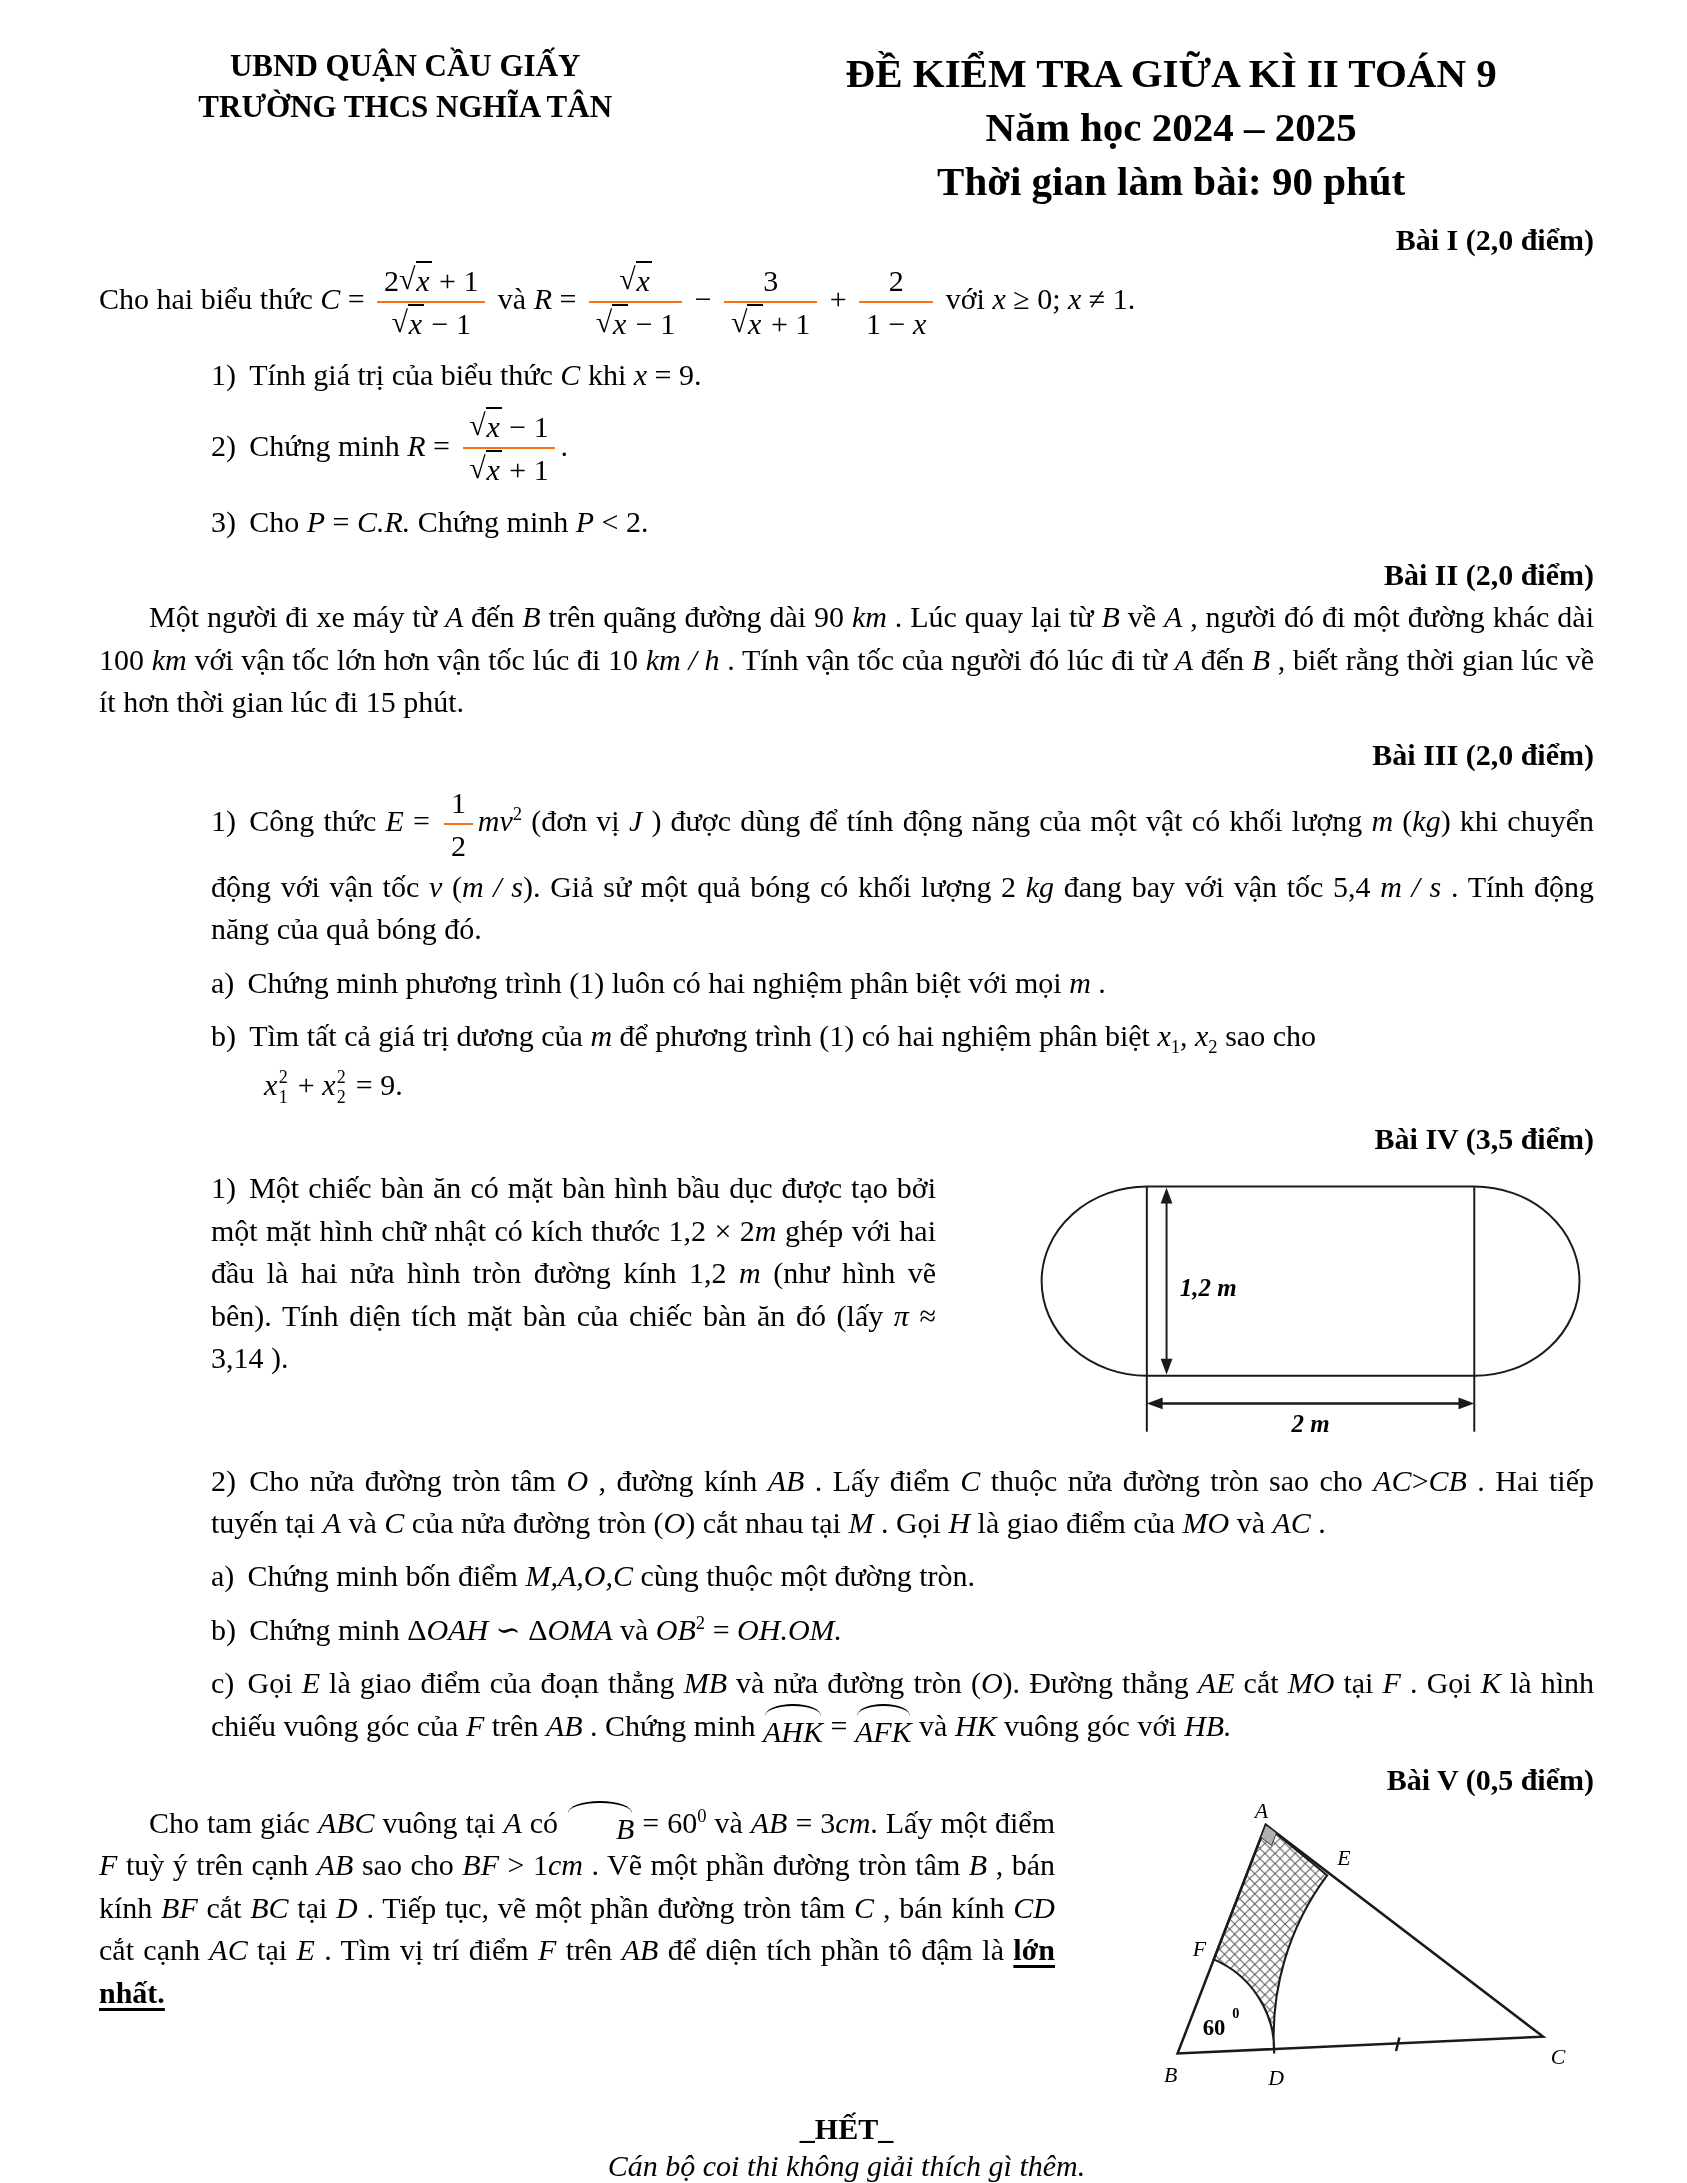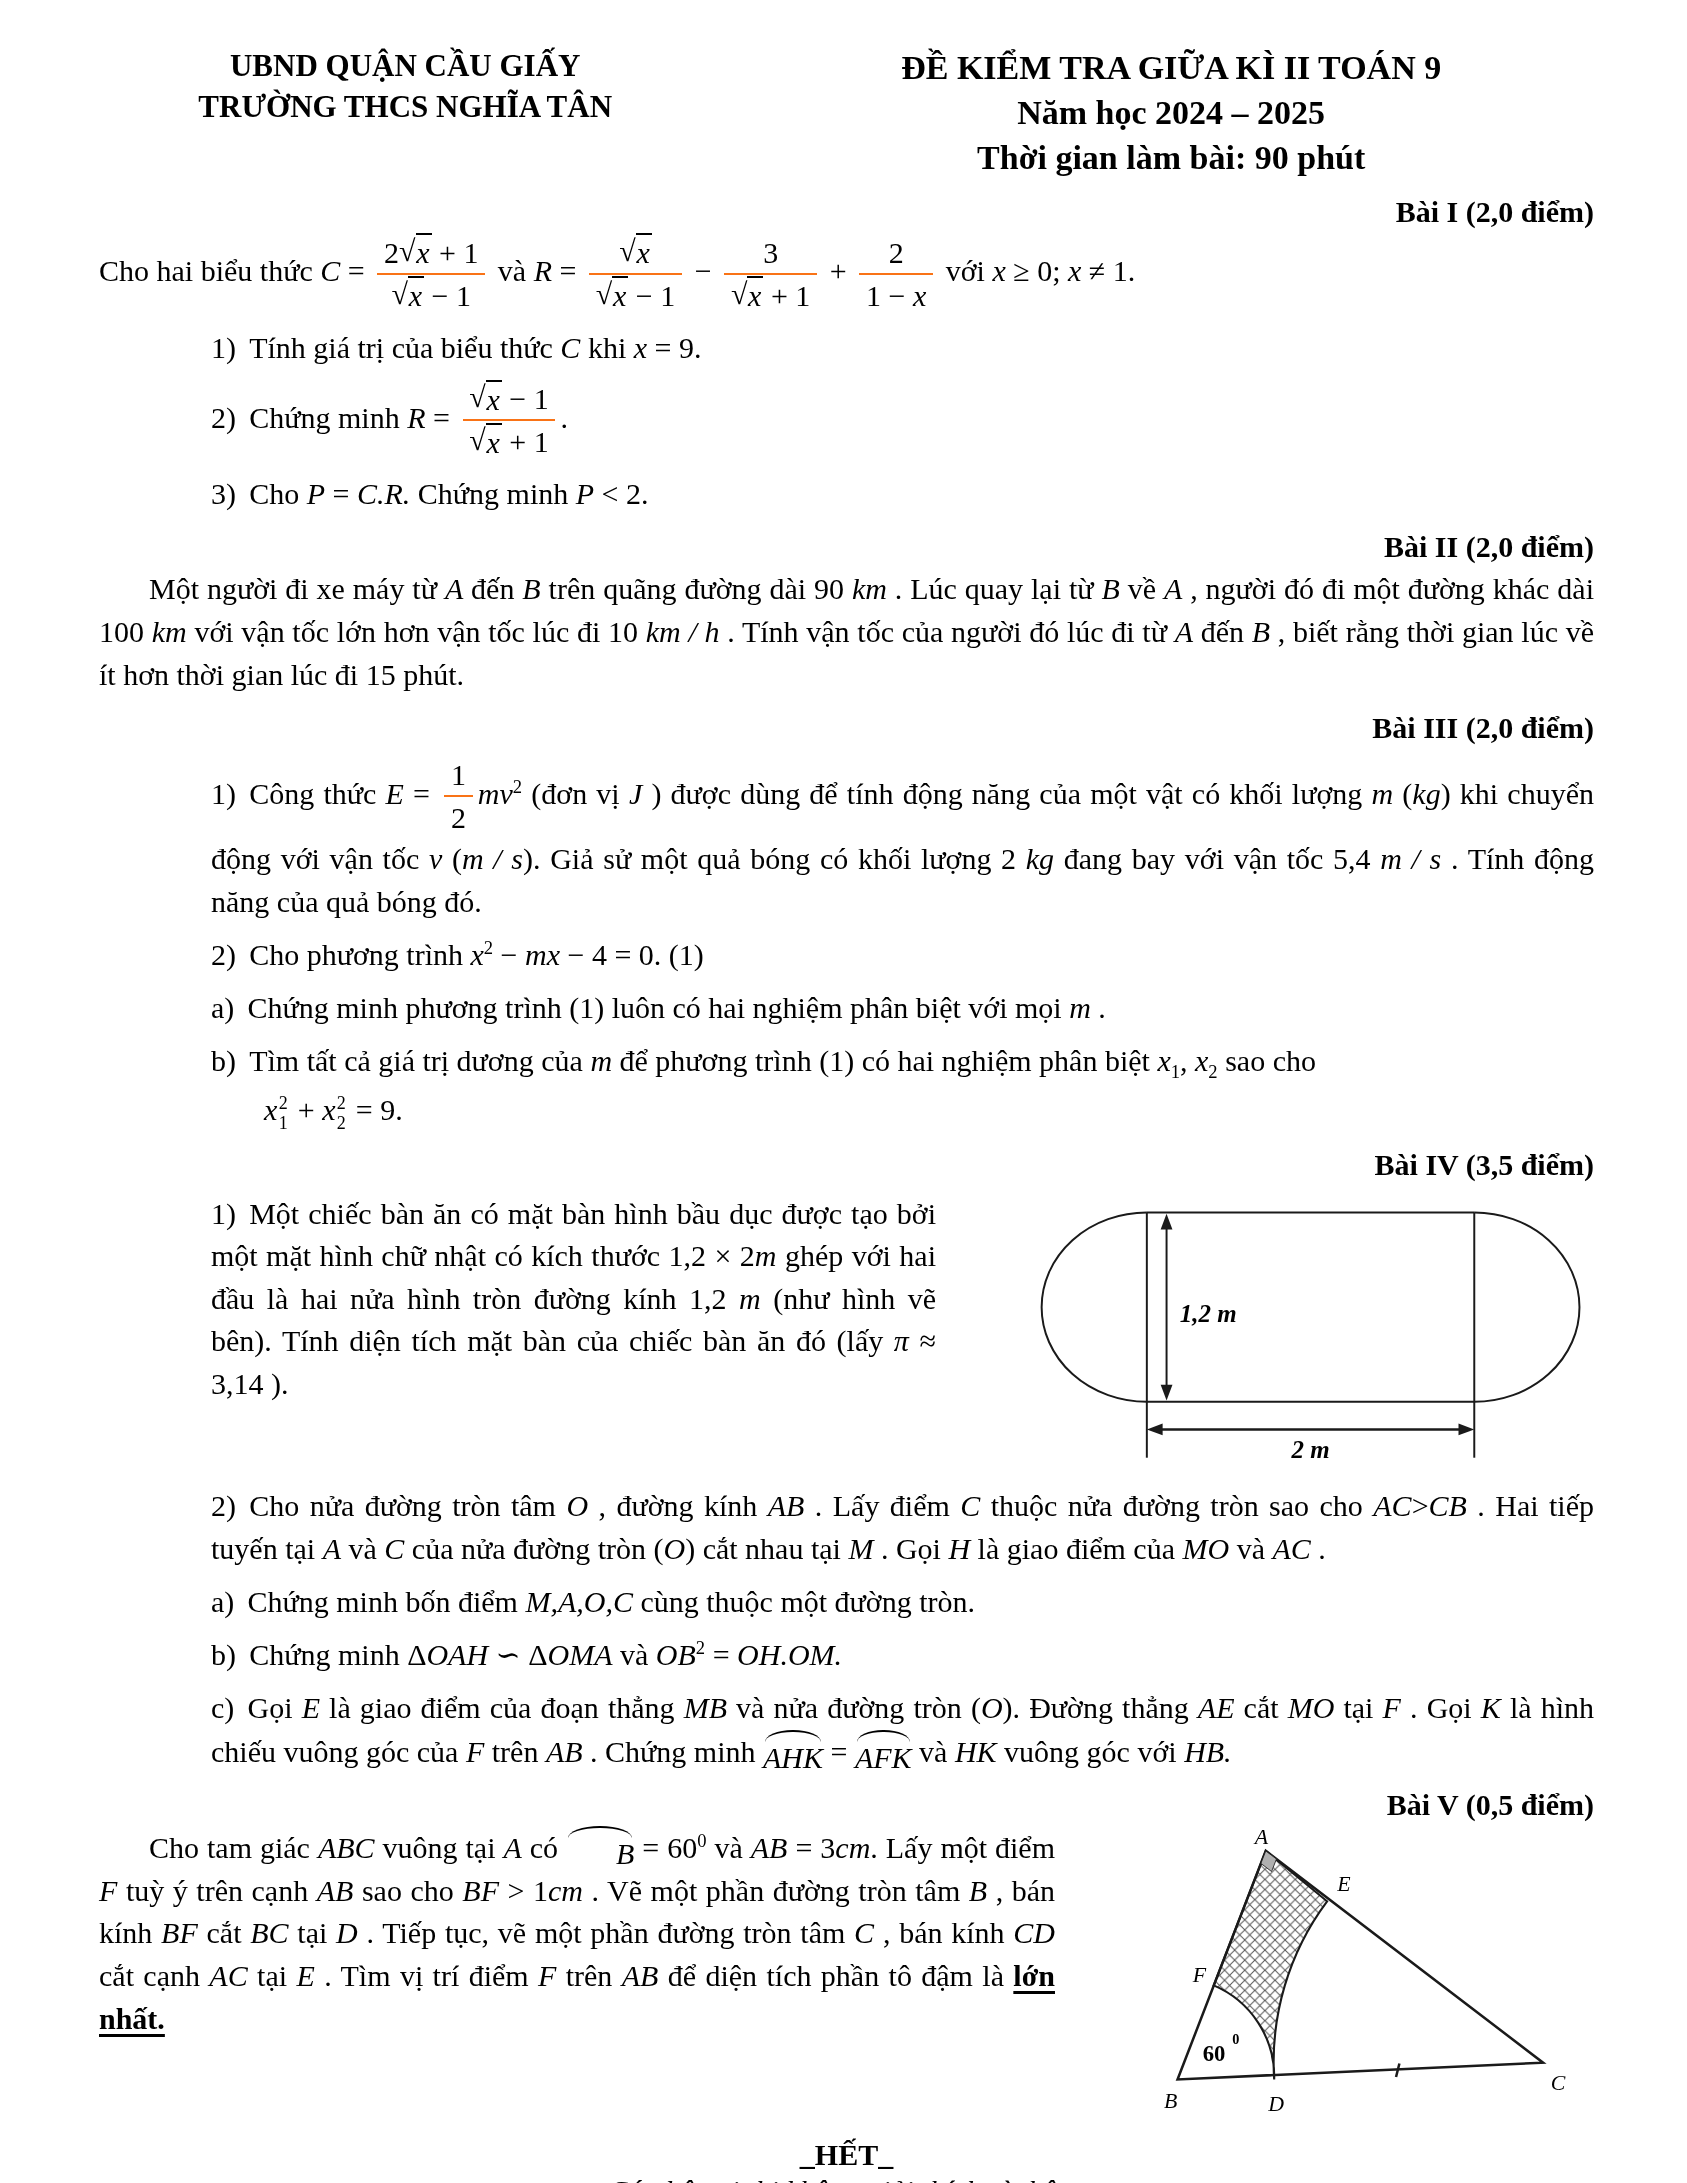--- a/index.html
+++ b/index.html
@@ -5,21 +5,21 @@
   html,body{margin:0;padding:0;background:#fff;}
   body{
     width:1687px;height:2183px;overflow:hidden;color:#000;
     font-family:"Liberation Serif","DejaVu Serif","DejaVu Sans",serif;
     font-size:30px;
   }
   .page{padding:46px 93px 0 99px;}
   
   .hdr{display:flex;font-weight:bold;line-height:1.32;gap:37px;}
   .hdr-left{width:42%;text-align:center;font-size:31px;}
-  .hdr-right{width:58%;text-align:center;font-size:34px;}
+  .hdr-right{width:58%;text-align:center;font-size:41px;}
   
   .sec-title{font-weight:bold;margin:14.6px 0 4px 0;text-align:right;}
   .para{text-align:justify;line-height:1.42;}
   .ind{text-indent:50px;}
   .li{margin:10.6px 0;padding-left:112px;text-align:justify;line-height:1.42;}
   .num{margin-right:13.2px;}
   .eqline{padding-left:165px;margin:6.6px 0;}
   
   i{font-family:inherit;}
   .fr{display:inline-block;vertical-align:middle;text-align:center;margin:2.6px 5.3px;line-height:1.15;}
@@ -73,23 +73,20 @@
   <div class="li">
     <span class="num">3)</span><span>Cho <i>P</i> = <i>C.R.</i> Chứng minh <i>P</i> &lt; 2.</span>
   </div>
 
   <div class="sec-title">Bài II (2,0 điểm)</div>
   <div class="para ind">Một người đi xe máy từ <i>A</i> đến <i>B</i> trên quãng đường dài 90 <i>km</i> . Lúc quay lại từ <i>B</i> về <i>A</i> , người đó đi một đường khác dài 100 <i>km</i> với vận tốc lớn hơn vận tốc lúc đi 10 <i>km / h</i> . Tính vận tốc của người đó lúc đi từ <i>A</i> đến <i>B</i> , biết rằng thời gian lúc về ít hơn thời gian lúc đi 15 phút.</div>
 
   <div class="sec-title">Bài III (2,0 điểm)</div>
   <div class="li">
     <span class="num">1)</span><span>Công thức <i>E</i> = <span class="fr"><span class="n">1</span><span class="d">2</span></span><i>mv</i><sup>2</sup> (đơn vị <i>J</i> ) được dùng để tính động năng của một vật có khối lượng <i>m</i> (<i>kg</i>) khi chuyển động với vận tốc <i>v</i> (<i>m / s</i>). Giả sử một quả bóng có khối lượng 2 <i>kg</i> đang bay với vận tốc 5,4 <i>m / s</i> . Tính động năng của quả bóng đó.</span>
-  </div>
-  <div class="li">
-    <span class="num">2)</span><span>Cho phương trình <i>x</i><sup>2</sup> − <i>mx</i> − 4 = 0.    (1)</span>
   </div>
   <div class="li">
     <span class="num">a)</span><span>Chứng minh phương trình (1) luôn có hai nghiệm phân biệt với mọi <i>m</i> .</span>
   </div>
   <div class="li">
     <span class="num">b)</span><span>Tìm tất cả giá trị dương của <i>m</i> để phương trình (1) có hai nghiệm phân biệt <i>x</i><sub>1</sub>, <i>x</i><sub>2</sub> sao cho</span>
   </div>
   <div class="eqline"><i>x</i><span class="ss">
         <span class="su">2</span>
         <span class="sl">1</span>

